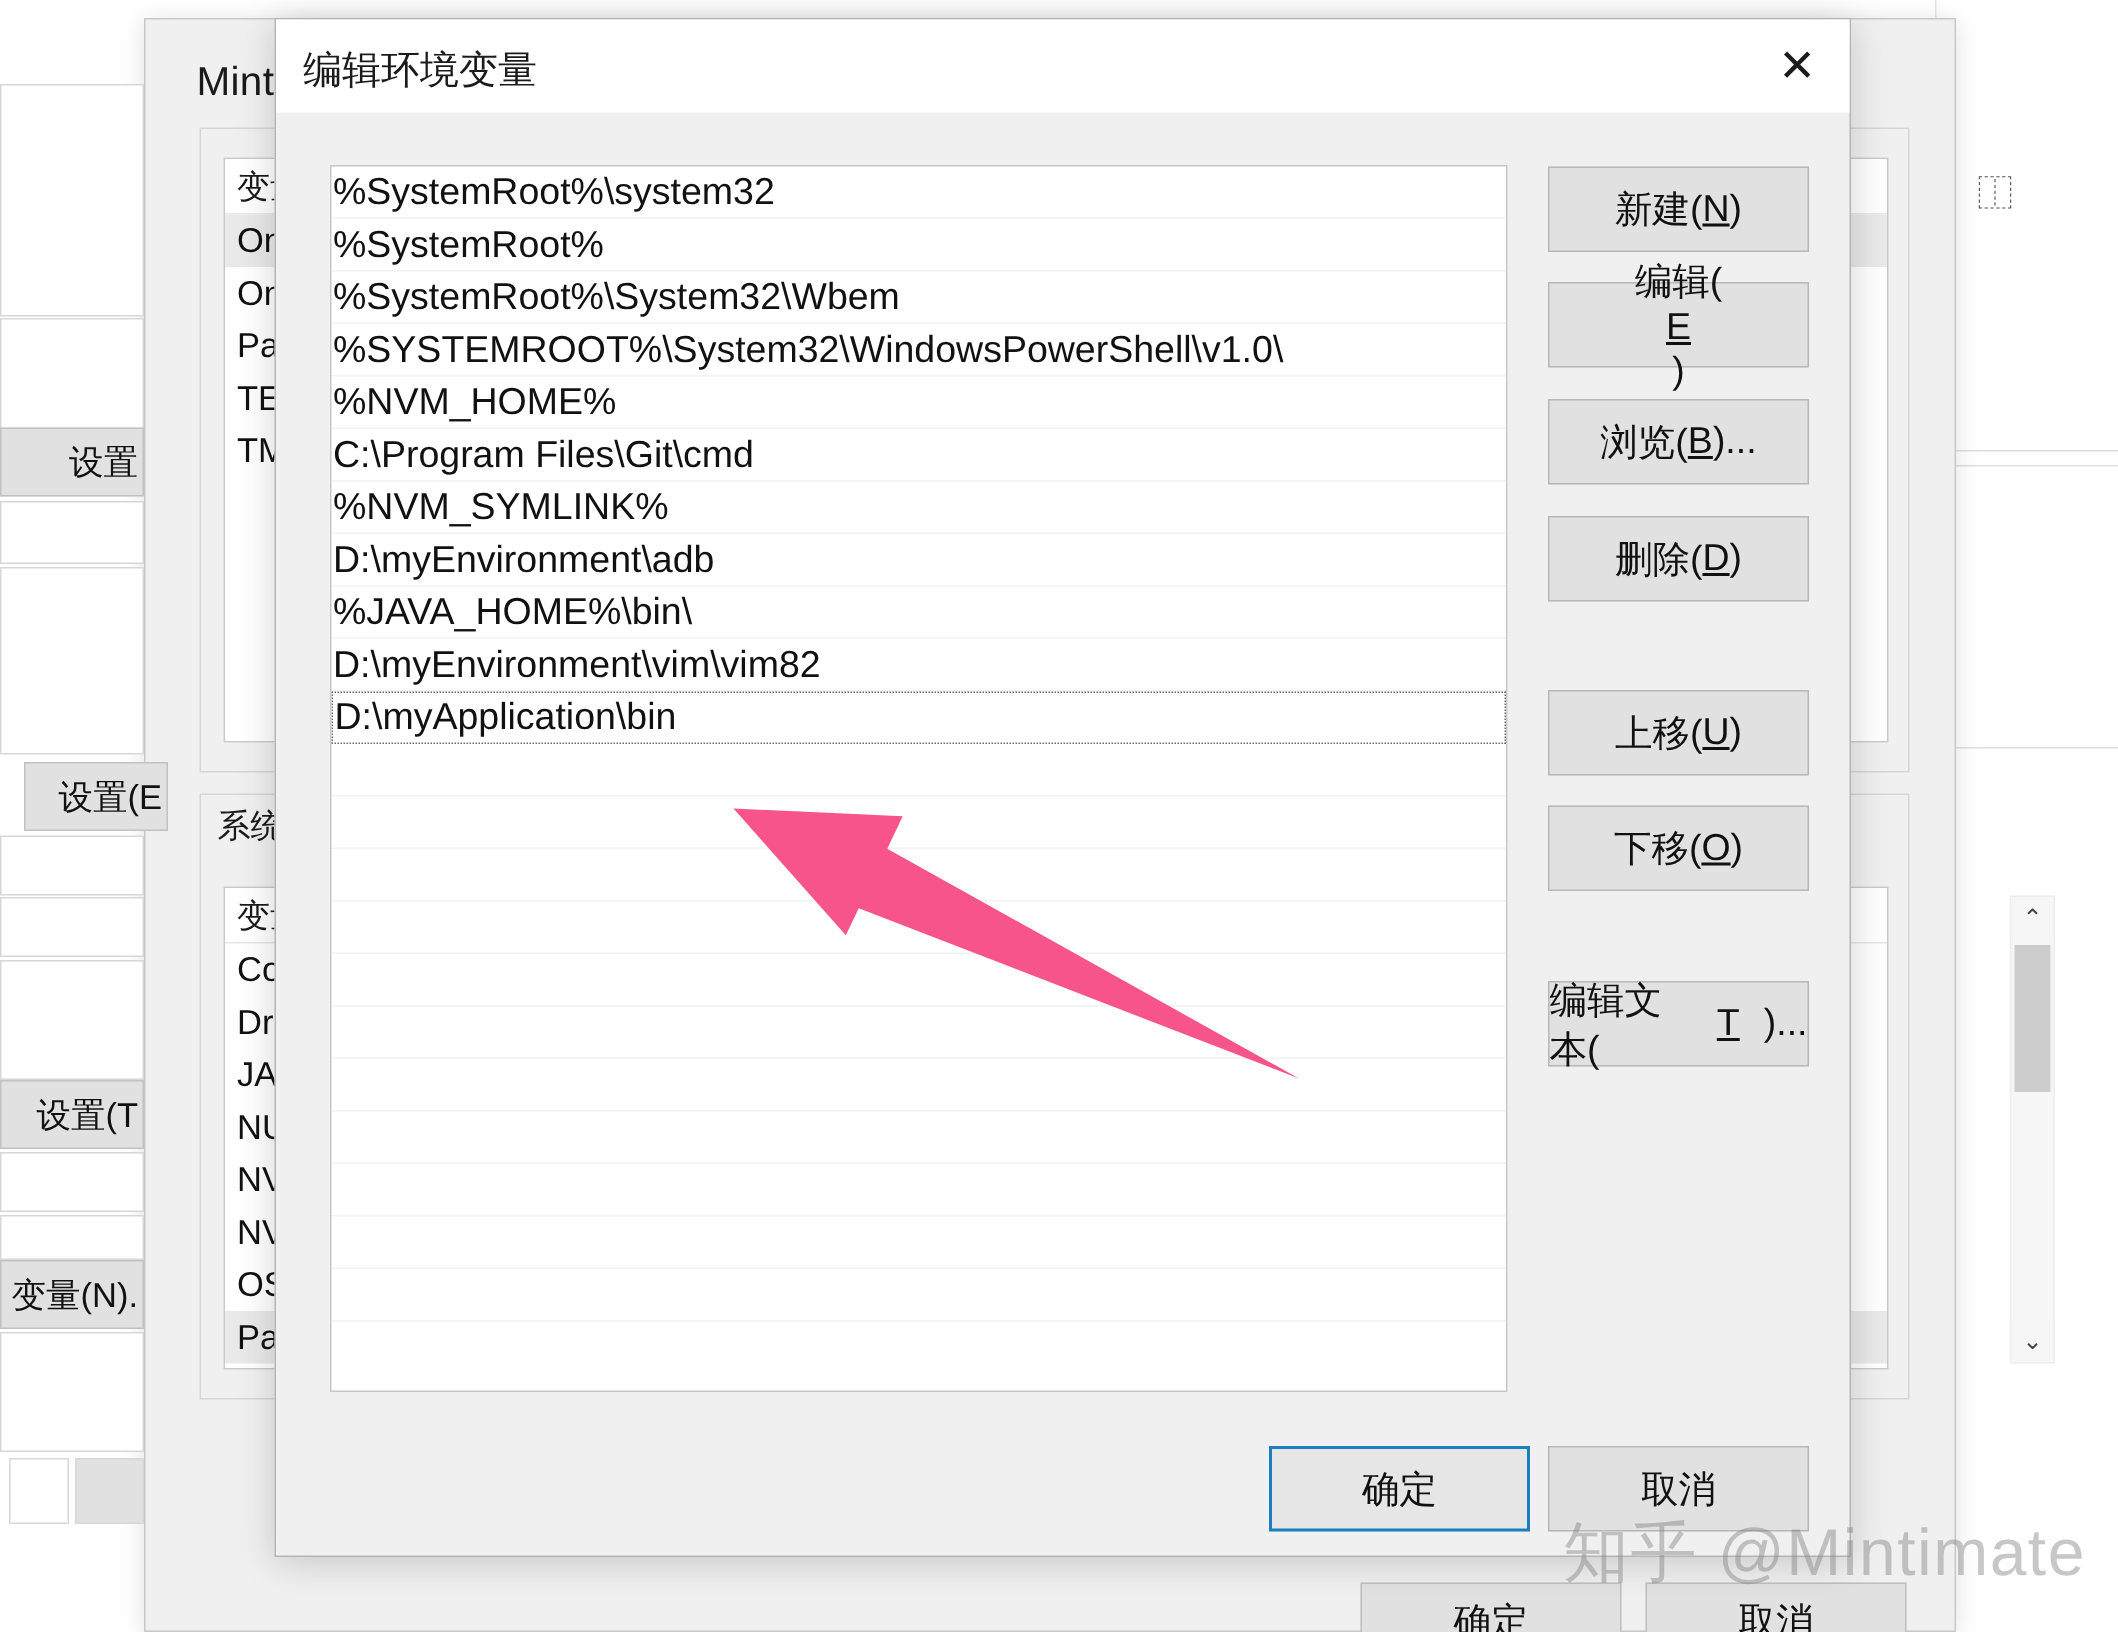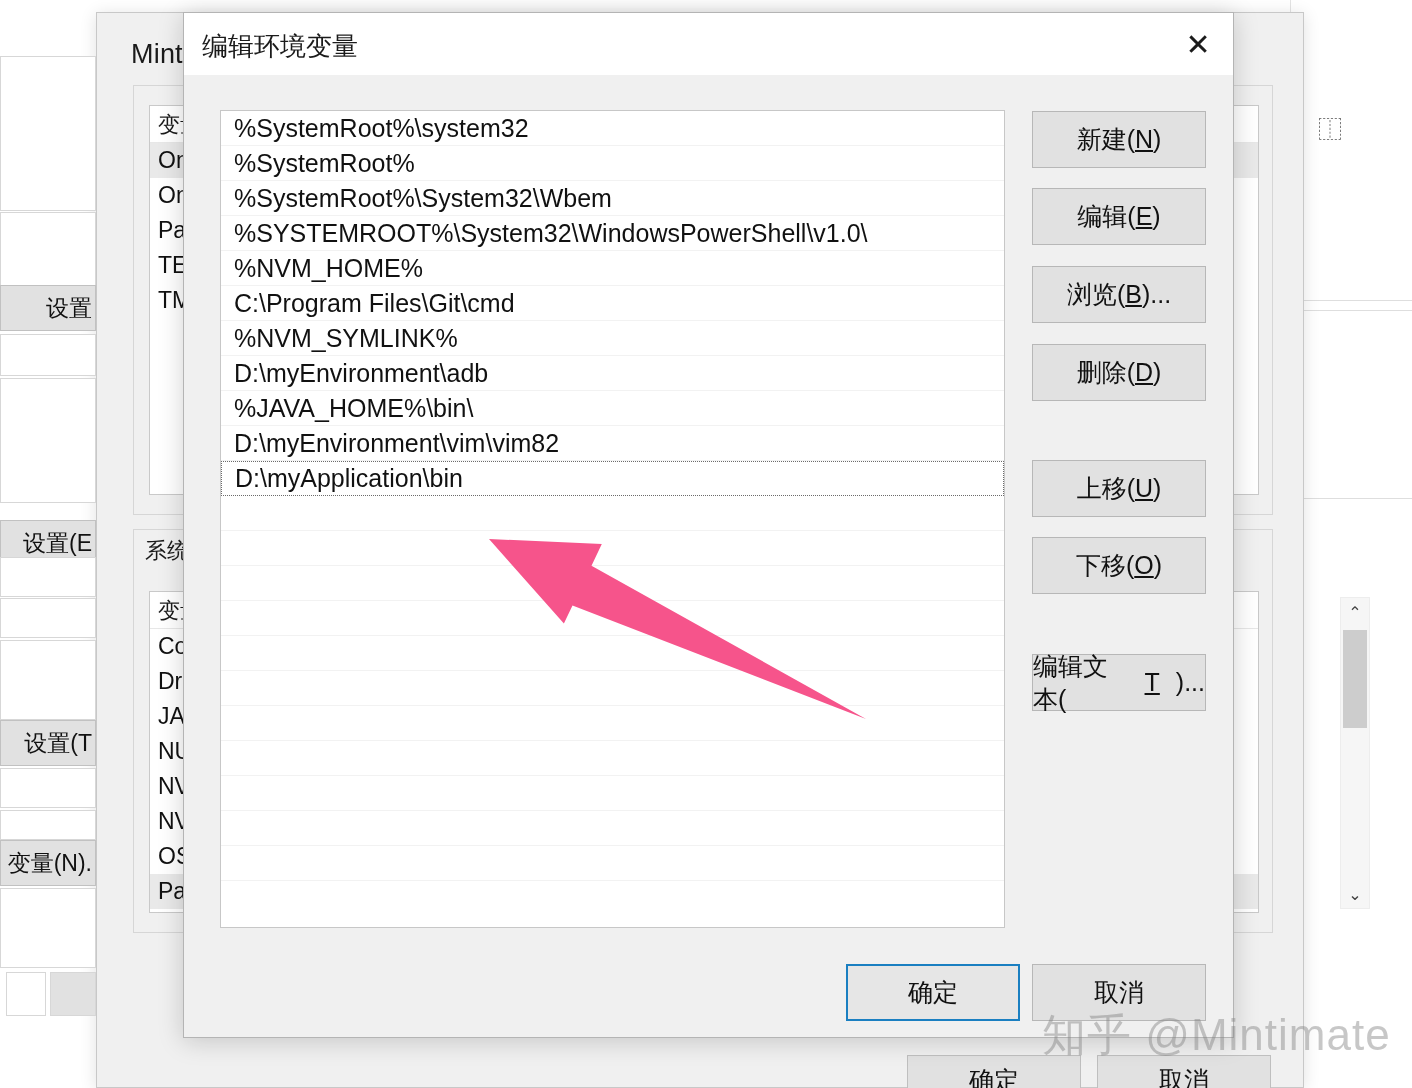--- a/index.html
+++ b/index.html
@@ -114,21 +114,21 @@
     font-size: 30px; color: #1b1b1b; background: transparent; cursor: default;
   }
 
   .pathlist {
     position: absolute; left: 36px; top: 97px; width: 785px; height: 818px;
     background: #ffffff; border: 1px solid #c7c7c7;
     overflow: hidden;
   }
   .path-row {
     height: 35px; line-height: 34px;
-    padding-left: 13px;
+    padding-left: 1px;
     font-size: 25px; color: #111;
     white-space: nowrap;
     border-bottom: 1px solid #f2f2f2;
   }
   .path-row.focused {
     border: 1px dotted #6b6b6b;
     height: 35px; line-height: 33px;
   }
   .path-row.empty { color: transparent; }
 
@@ -206,21 +206,21 @@
 
     <div class="envwin-bottom-btn" style="left:810px; top:1042px; width:174px; height:50px;">确定</div>
     <div class="envwin-bottom-btn" style="left:1000px; top:1042px; width:174px; height:50px;">取消</div>
   </div>
 
   <div class="strip-box" style="top:56px;  height:155px;"></div>
   <div class="strip-box" style="top:212px; height:110px;"></div>
   <div class="strip-btn" style="top:285px;padding-left:24px;">设置(S</div>
   <div class="strip-box" style="top:334px; height:42px;"></div>
   <div class="strip-box" style="top:378px; height:125px;"></div>
-  <div class="strip-btn" style="top:520px;">设置(E</div>
+  <div class="strip-btn" style="top:508px;margin-left:16px;">设置(E</div>
   <div class="strip-box" style="top:557px; height:40px;"></div>
   <div class="strip-box" style="top:598px; height:40px;"></div>
   <div class="strip-box" style="top:640px; height:80px;"></div>
   <div class="strip-btn" style="top:720px;">设置(T</div>
   <div class="strip-box" style="top:768px; height:40px;"></div>
   <div class="strip-box" style="top:810px; height:30px;"></div>
   <div class="strip-btn" style="top:840px;">变量(N).</div>
   <div class="strip-box" style="top:888px; height:80px;"></div>
   <div class="strip-box" style="left:6px; top:972px; width:40px; height:44px;"></div>
   <div class="strip-box" style="left:50px; top:972px; width:46px; height:44px; background:#e1e1e1;"></div>
@@ -253,21 +253,21 @@
         <div class="path-row empty">&nbsp;</div>
         <div class="path-row empty">&nbsp;</div>
         <div class="path-row empty">&nbsp;</div>
       </div>
 
     <div class="side-btn" style="top:98px;">
         <span>新建(</span>
         <span class="u">N</span>
         <span>)</span>
       </div>
-    <div class="side-btn" style="top:175px;">
+    <div class="side-btn" style="top:175px;flex-direction:column;">
         <span>编辑(</span>
         <span class="u">E</span>
         <span>)</span>
       </div>
     <div class="side-btn" style="top:253px;justify-content:center;">
         <span>浏览(</span>
         <span class="u">B</span>
         <span>)...</span>
       </div>
     <div class="side-btn" style="top:331px;">

